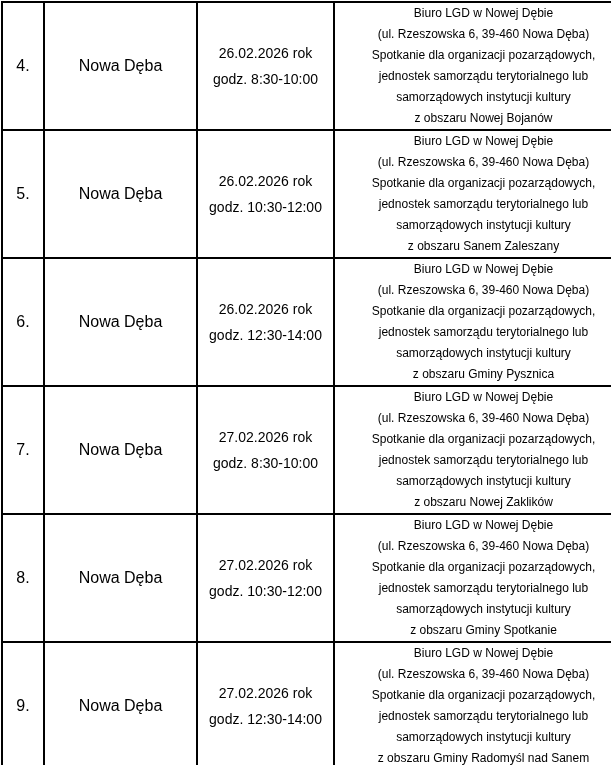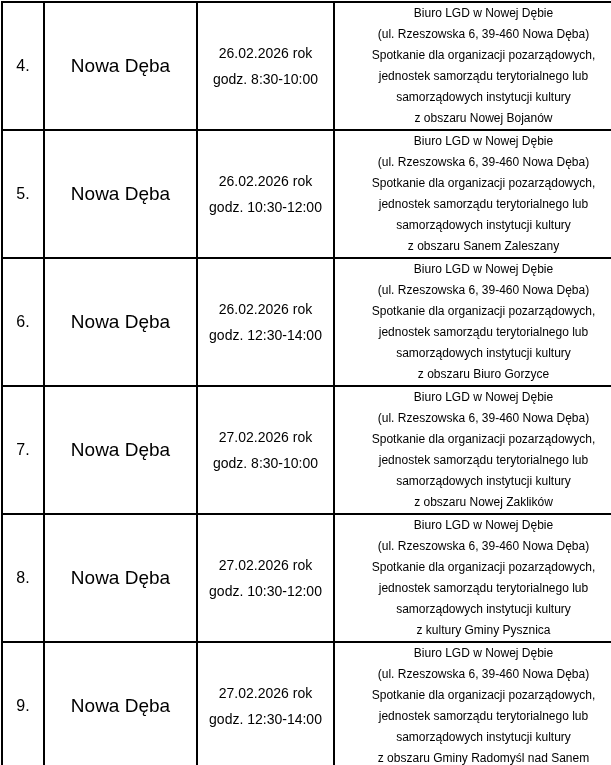--- a/index.html
+++ b/index.html
@@ -19,21 +19,21 @@
   }
   table.schedule td {
     border: 2px solid #000000;
     padding: 0;
     text-align: center;
     vertical-align: middle;
     overflow: hidden;
   }
   tr.row { height: 127px; }
   td.c-num  { font-size: 16px; }
-  td.c-place{ font-size: 19px; }
+  td.c-place{ font-size: 16px; }
   td.c-date { font-size: 14px; }
   .date-line { line-height: 26px; white-space: nowrap; }
   td.c-details { font-size: 12px; }
   .dl { line-height: 21px; white-space: nowrap; margin-left: 20px; }
   .dl.b { font-weight: normal; }
 </style>
 </head>
 <body>
 
 <table class="schedule">
@@ -85,21 +85,21 @@
       <td class="c-date">
         <div class="date-line">26.02.2026 rok</div>
         <div class="date-line">godz. 12:30-14:00</div>
       </td>
       <td class="c-details">
         <div class="dl">Biuro LGD w Nowej Dębie</div>
         <div class="dl">(ul. Rzeszowska 6, 39-460 Nowa Dęba)</div>
         <div class="dl b">Spotkanie dla organizacji pozarządowych,</div>
         <div class="dl b">jednostek samorządu terytorialnego lub</div>
         <div class="dl b">samorządowych instytucji kultury</div>
-        <div class="dl b">z obszaru Biuro Gorzyce</div>
+        <div class="dl b">z obszaru Gminy Pysznica</div>
       </td>
     </tr>
 
     <tr class="row">
       <td class="c-num">7.</td>
       <td class="c-place">Nowa Dęba</td>
       <td class="c-date">
         <div class="date-line">27.02.2026 rok</div>
         <div class="date-line">godz. 8:30-10:00</div>
       </td>
@@ -119,21 +119,21 @@
       <td class="c-date">
         <div class="date-line">27.02.2026 rok</div>
         <div class="date-line">godz. 10:30-12:00</div>
       </td>
       <td class="c-details">
         <div class="dl">Biuro LGD w Nowej Dębie</div>
         <div class="dl">(ul. Rzeszowska 6, 39-460 Nowa Dęba)</div>
         <div class="dl b">Spotkanie dla organizacji pozarządowych,</div>
         <div class="dl b">jednostek samorządu terytorialnego lub</div>
         <div class="dl b">samorządowych instytucji kultury</div>
-        <div class="dl b">z kultury Gminy Pysznica</div>
+        <div class="dl b">z obszaru Gminy Spotkanie</div>
       </td>
     </tr>
 
     <tr class="row">
       <td class="c-num">9.</td>
       <td class="c-place">Nowa Dęba</td>
       <td class="c-date">
         <div class="date-line">27.02.2026 rok</div>
         <div class="date-line">godz. 12:30-14:00</div>
       </td>

